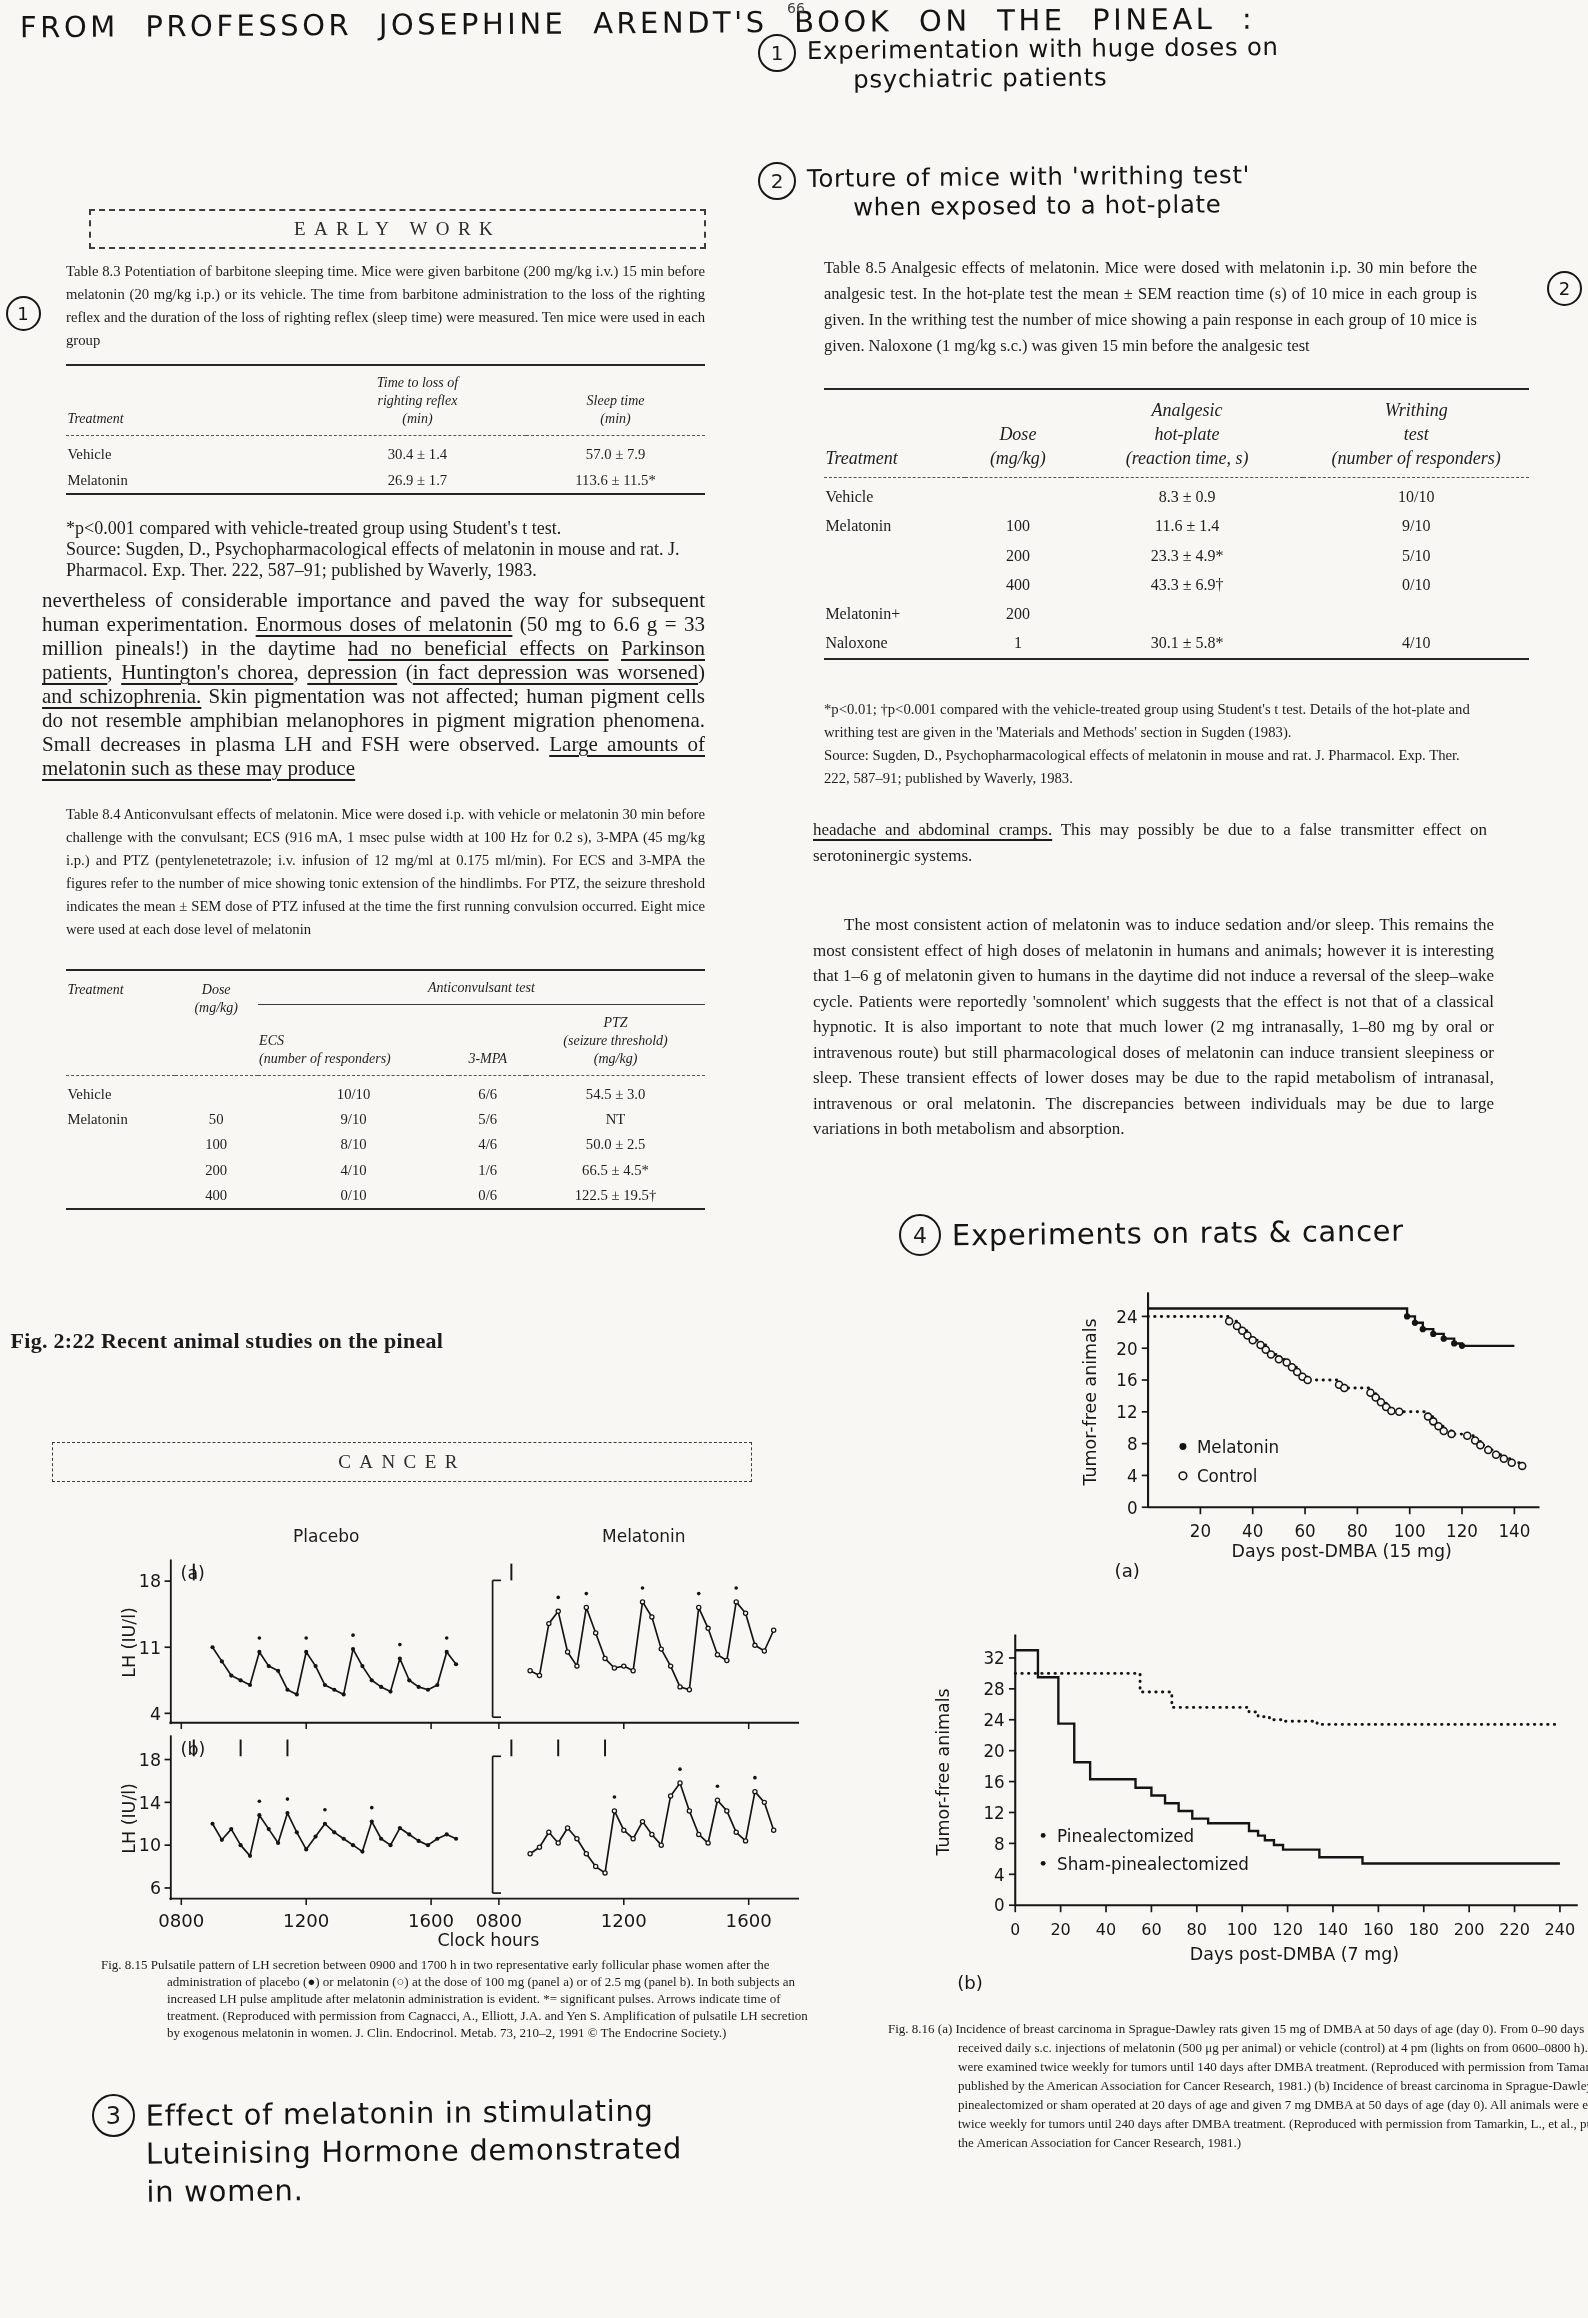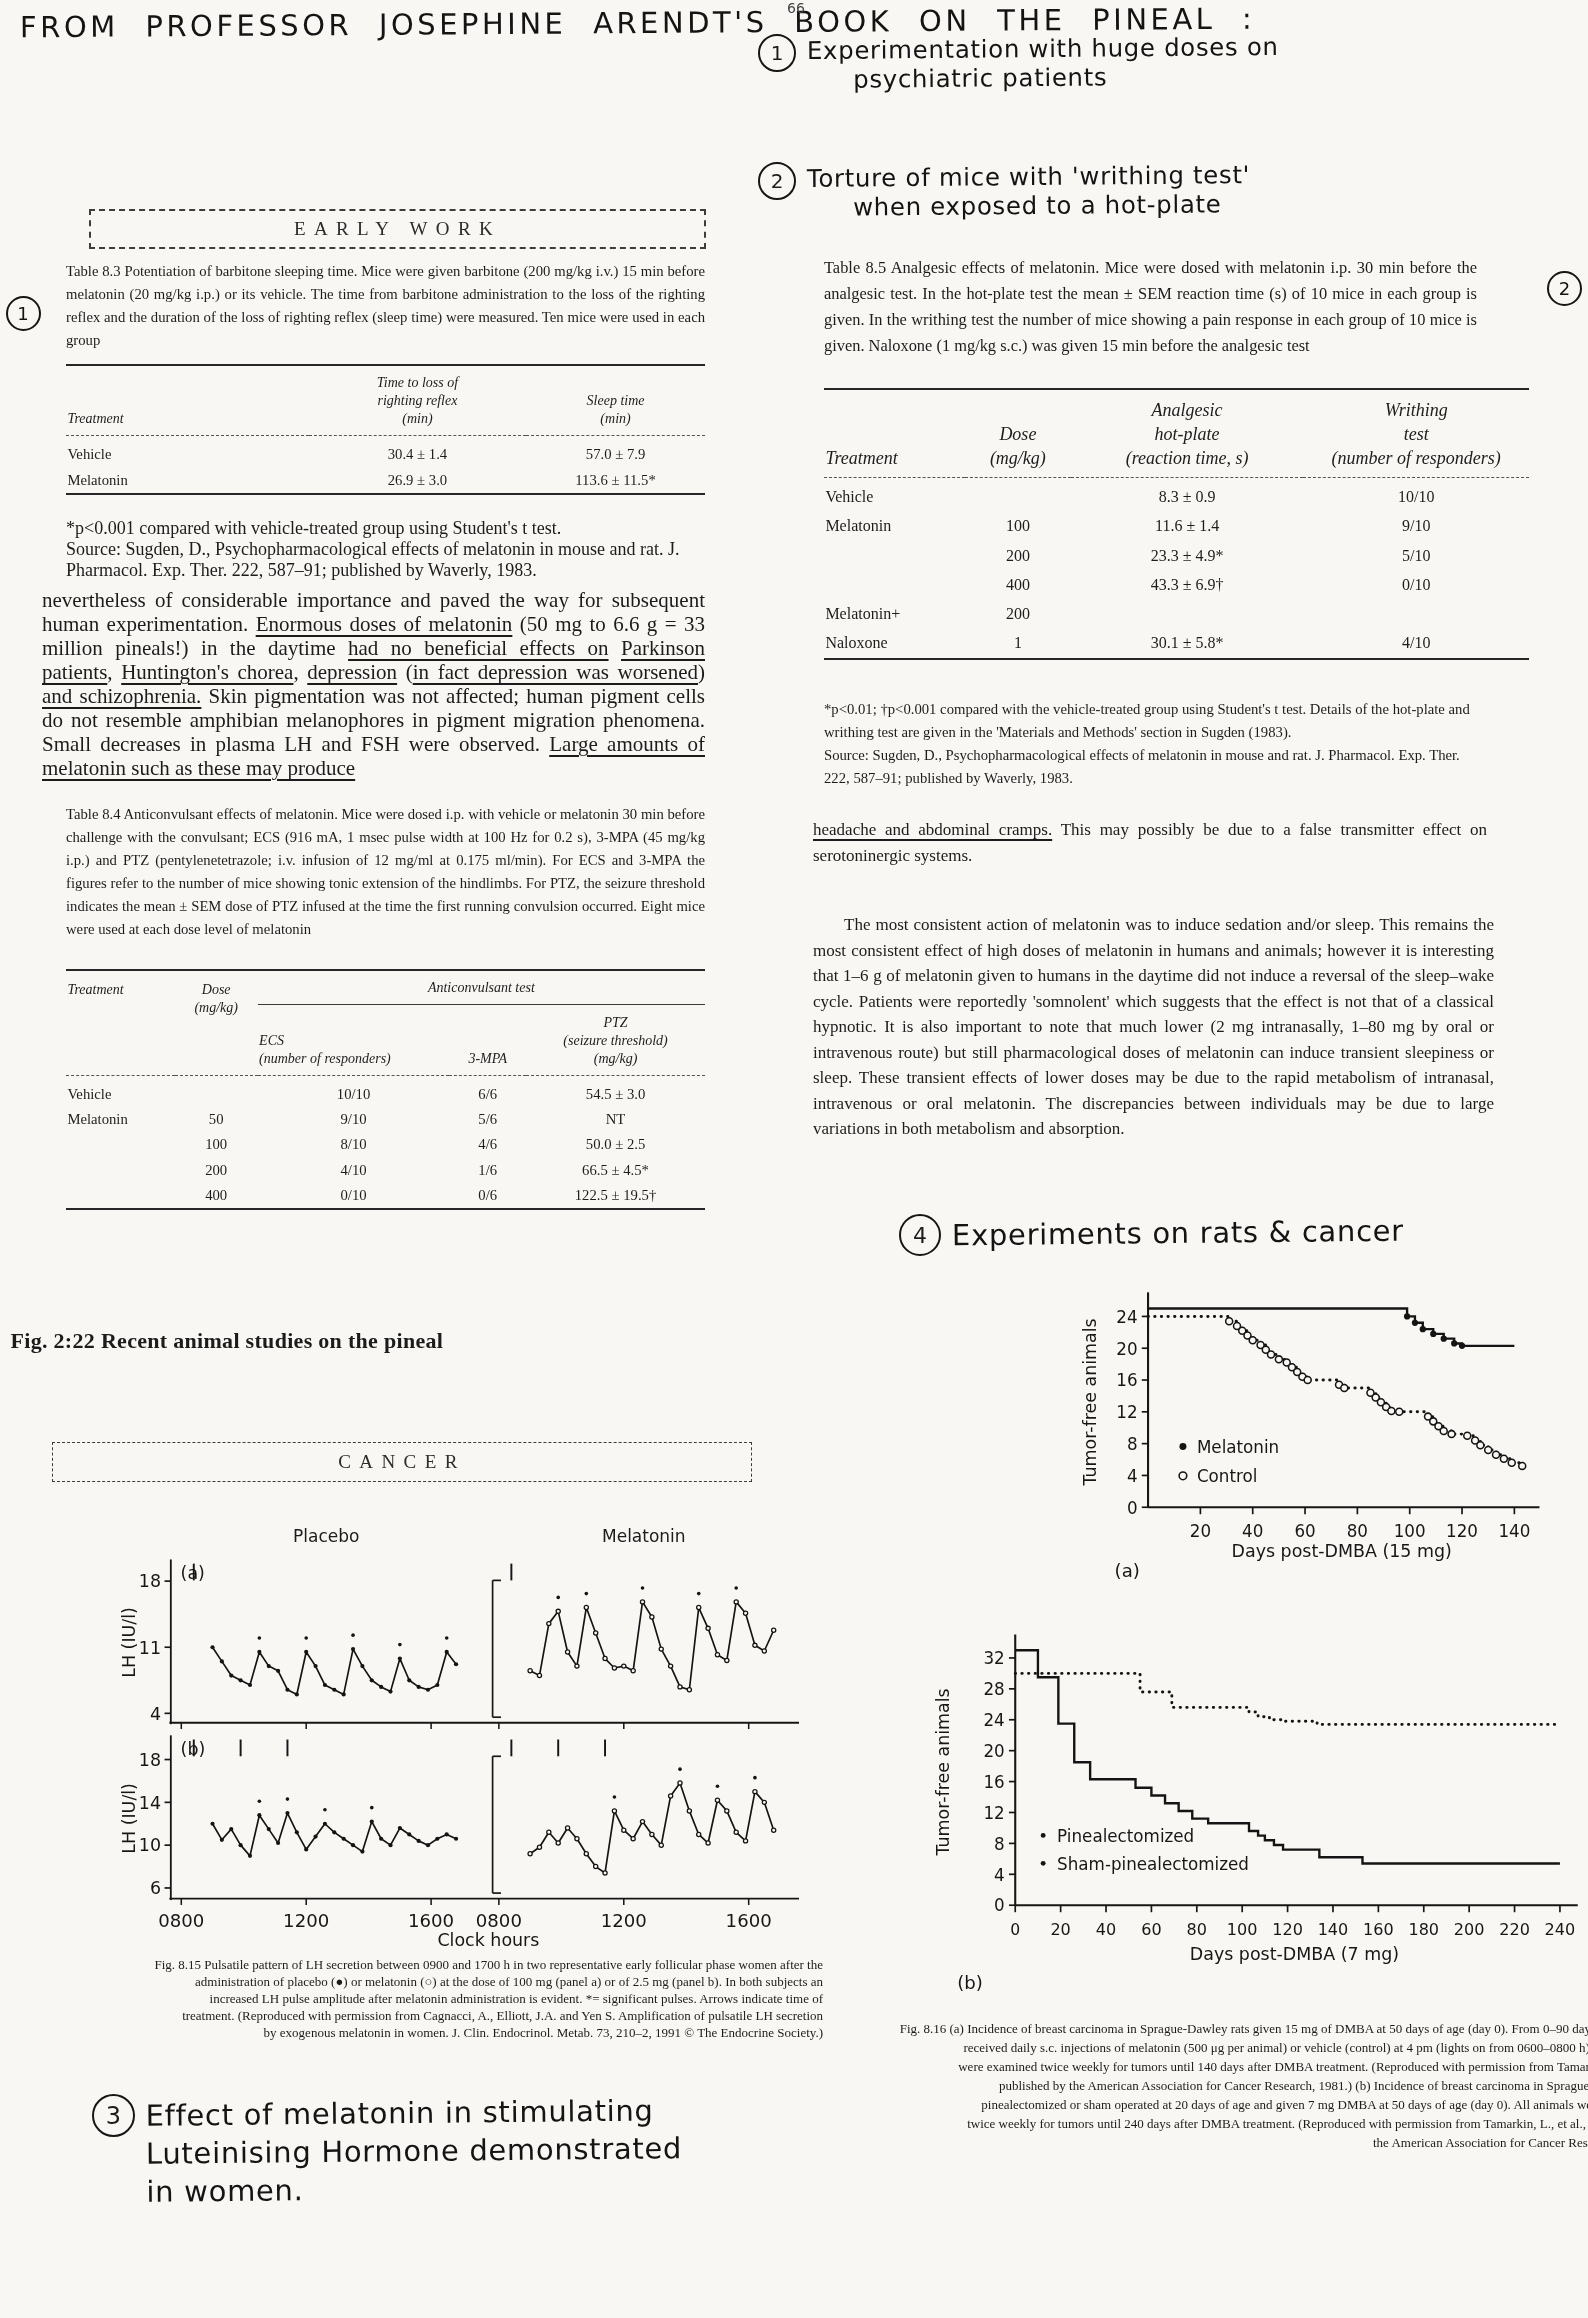--- a/index.html
+++ b/index.html
@@ -26,21 +26,21 @@
   .useg{text-decoration:underline;text-decoration-thickness:1.5px;text-underline-offset:3.5px}
   table.btable{border-collapse:collapse;border-top:2.1px solid #262626;border-bottom:2.1px solid #262626;font-family:"Liberation Serif",serif;color:#1d1d1d}
   .btable th{font-style:italic;font-weight:normal;white-space:pre-line;vertical-align:bottom;padding:8.4px 4.2px 7px;font-size:14px;line-height:18px;text-align:center;border-bottom:1.7px dashed #555}
   .btable td{padding:4.2px;text-align:center;font-size:14.7px}
   .btable td:first-child,.btable th:first-child{text-align:left;padding-left:1.4px}
   .btable tbody tr:first-child td{padding-top:9.8px}
   th.grp{border-bottom:1.7px solid #3a3a3a !important;text-align:center !important}
   th.vtop{vertical-align:top;padding-top:9.8px}
   .t85 th{font-size:18px;line-height:24px}
   .t85 td{font-size:16px;padding:5.6px 4.2px}
-  .hang{text-indent:-66px;padding-left:66px;text-align:right}
+  .hang{text-indent:-66px;padding-left:66px;text-align:left}
   .headfig{font-family:"Liberation Serif",serif;font-weight:bold;font-size:22px;letter-spacing:0.3px}
   .figlab{font-family:"DejaVu Sans",sans-serif;font-size:17px}
   .cap815{font-size:13px;line-height:17px}
   .cap816{font-size:13px;line-height:19px}
   svg text{font-family:"DejaVu Sans",sans-serif;fill:#171717}
 </style>
 </head>
 <body>
 
 <div id="page">
@@ -89,21 +89,21 @@
       </tr>
     </thead>
     <tbody>
         <tr>
           <td>Vehicle</td>
           <td>30.4 ± 1.4</td>
           <td>57.0 ± 7.9</td>
         </tr>
         <tr>
           <td>Melatonin</td>
-          <td>26.9 ± 3.0</td>
+          <td>26.9 ± 1.7</td>
           <td>113.6 ± 11.5*</td>
         </tr>
       </tbody>
   </table>
   <div class="abs fn fnL" style="left:66px;top:518px;width:639px">*p&lt;0.001 compared with vehicle-treated group using Student's t test.
 Source: Sugden, D., Psychopharmacological effects of melatonin in mouse and rat. J. Pharmacol. Exp. Ther. 222, 587–91; published by Waverly, 1983.</div>
 
   <div class="abs bodyL" style="left:42px;top:588px;width:663px"><span>nevertheless of considerable importance and paved the way for subsequent human experimentation.  </span><span class="useg">Enormous doses of melatonin</span><span> (50 mg to 6.6 g = 33 million pineals!) in the daytime </span><span class="useg">had no beneficial effects on</span><span> </span><span class="useg">Parkinson patients</span><span>, </span><span class="useg">Huntington's chorea</span><span>, </span><span class="useg">depression</span><span> (</span><span class="useg">in fact depression was worsened</span><span>) </span><span class="useg">and schizophrenia.</span><span> Skin pigmentation was not affected; human pigment cells do not resemble amphibian melanophores in pigment migration phenomena. Small decreases in plasma LH and FSH were observed. </span><span class="useg">Large amounts of melatonin such as these may produce</span></div>
 
   <div class="abs cap capL" style="left:66px;top:803px;width:639px">Table 8.4  Anticonvulsant effects of melatonin. Mice were dosed i.p. with vehicle or melatonin 30 min before challenge with the convulsant; ECS (916 mA, 1 msec pulse width at 100 Hz for 0.2 s), 3-MPA (45 mg/kg i.p.) and PTZ (pentylenetetrazole; i.v. infusion of 12 mg/ml at 0.175 ml/min). For ECS and 3-MPA the figures refer to the number of mice showing tonic extension of the hindlimbs. For PTZ, the seizure threshold indicates the mean ± SEM dose of PTZ infused at the time the first running convulsion occurred. Eight mice were used at each dose level of melatonin</div>

